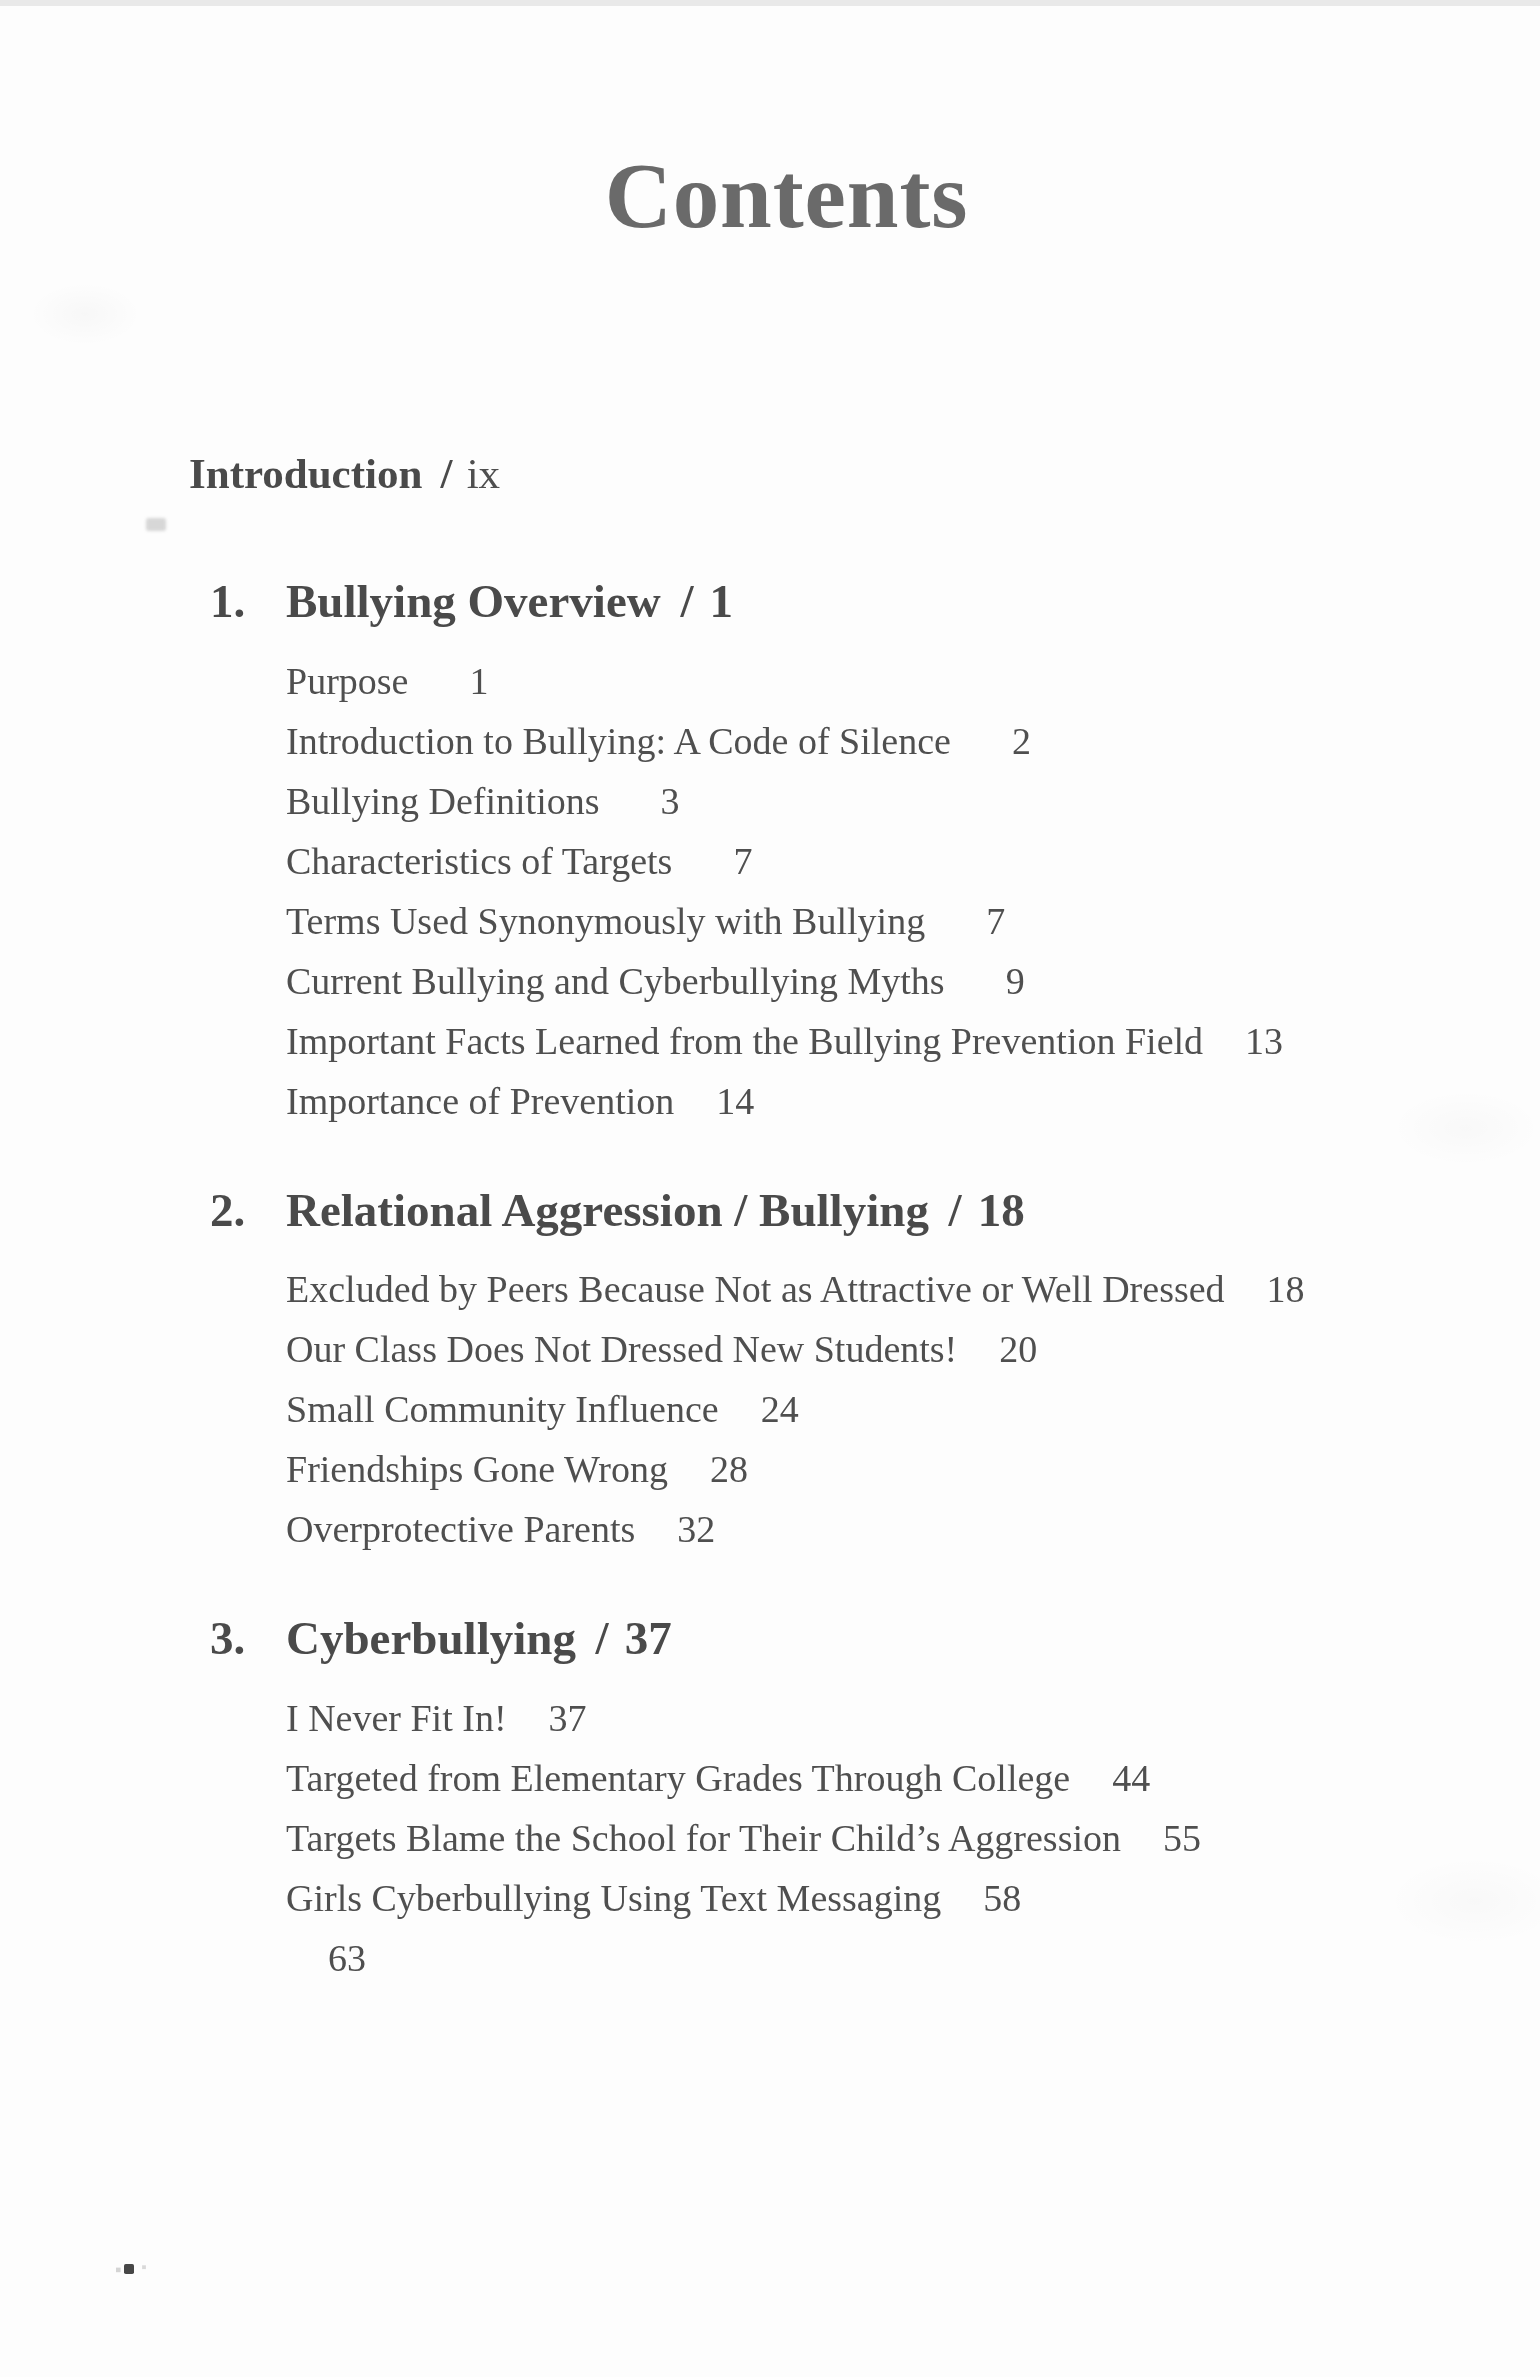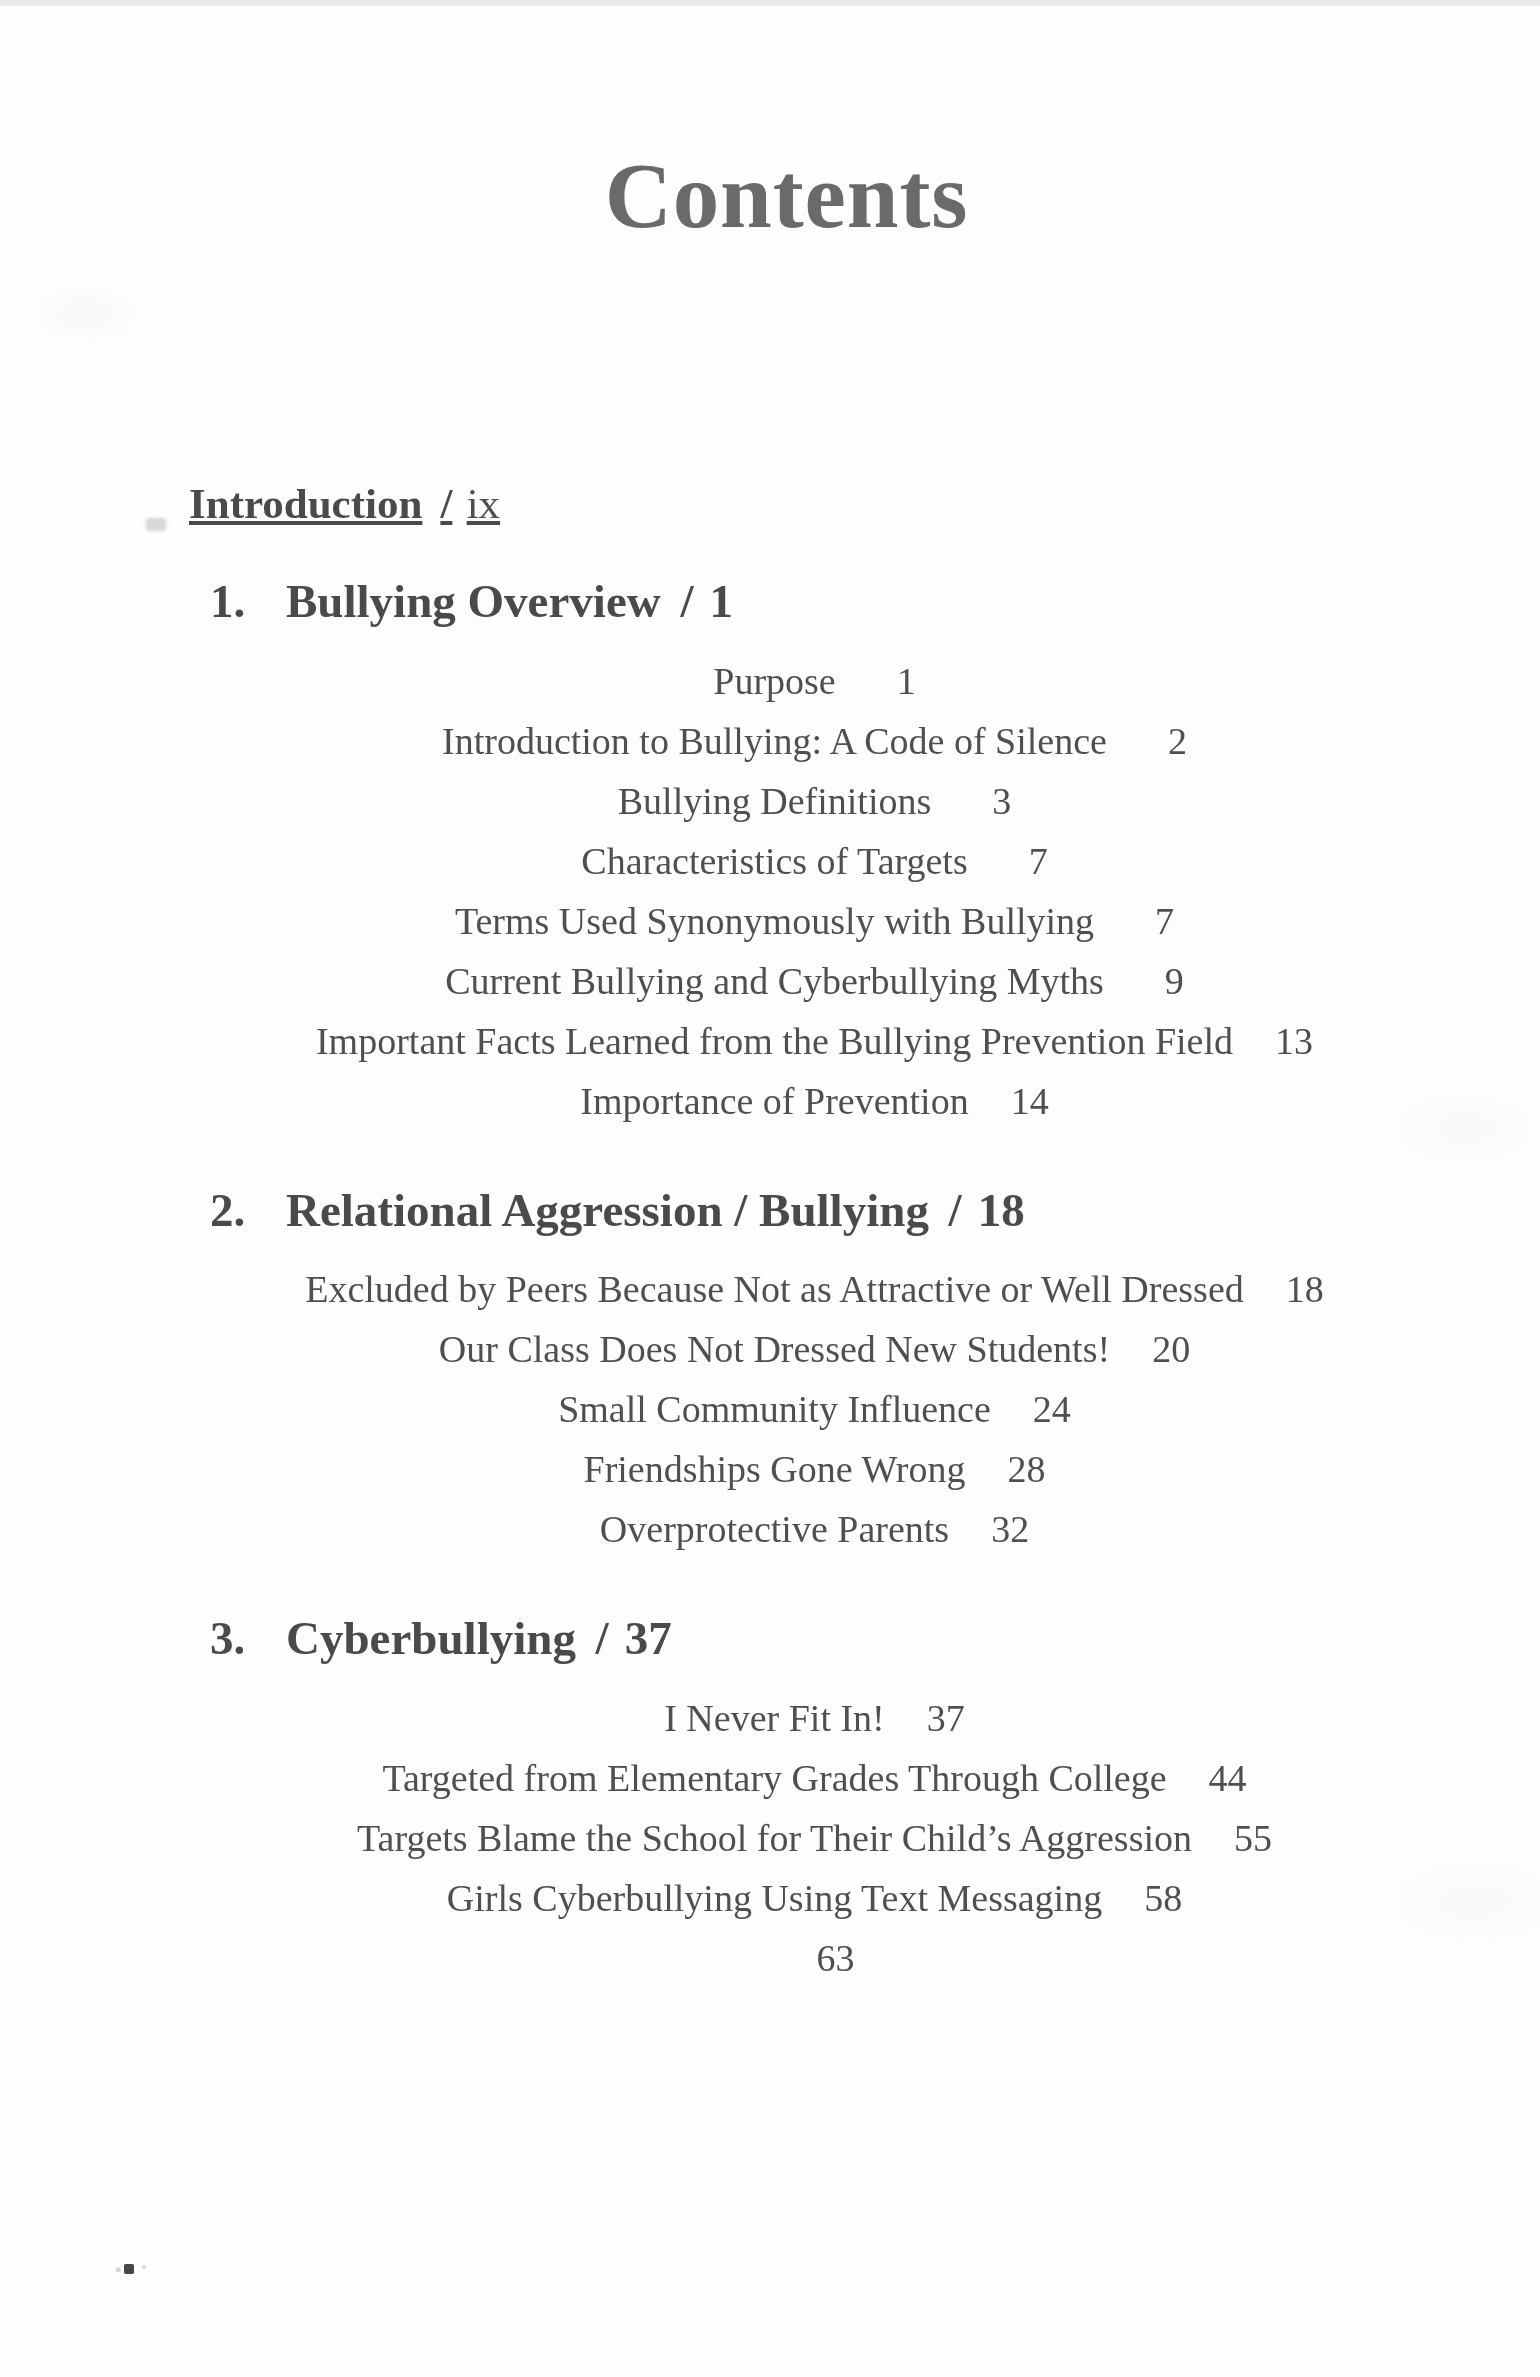--- a/index.html
+++ b/index.html
@@ -39,28 +39,27 @@
     transform: translateX(16px);
     font-size: 93px;
     line-height: 1.0;
     font-weight: bold;
     letter-spacing: 0.9px;
     color: var(--title, #6a6a6a);
   }
 
   .intro-line {
     position: absolute;
-    top: 474px;
+    top: 444px;
     left: 189px;
     font-size: 43px;
     line-height: 1.1;
     font-weight: bold;
     color: var(--heading, #4a4a4a);
     white-space: nowrap;
-    text-decoration: underline;
   }
   .intro-line .sep {
     margin: 0 14.3px 0 18px;
     font-weight: bold;
   }
   .intro-line .intro-page {
     font-weight: normal;
     color: var(--text, #4f4f4f);
   }
 
@@ -89,21 +88,21 @@
   }
   .ch-sep { margin: 0 16px 0 19.7px; }
 
   .entries {
     list-style: none;
     margin: 21.5px 0 0 0;
     padding: 0;
   }
   .entry {
     display: flex;
-    justify-content: center;
+    justify-content: flex-start;
     align-items: baseline;
     padding-left: 286px;
     font-size: 38px;
     line-height: 60px;
     color: var(--text, #4f4f4f);
     white-space: nowrap;
   }
   .entry-page {
     text-align: right;
     min-width: 80px;

